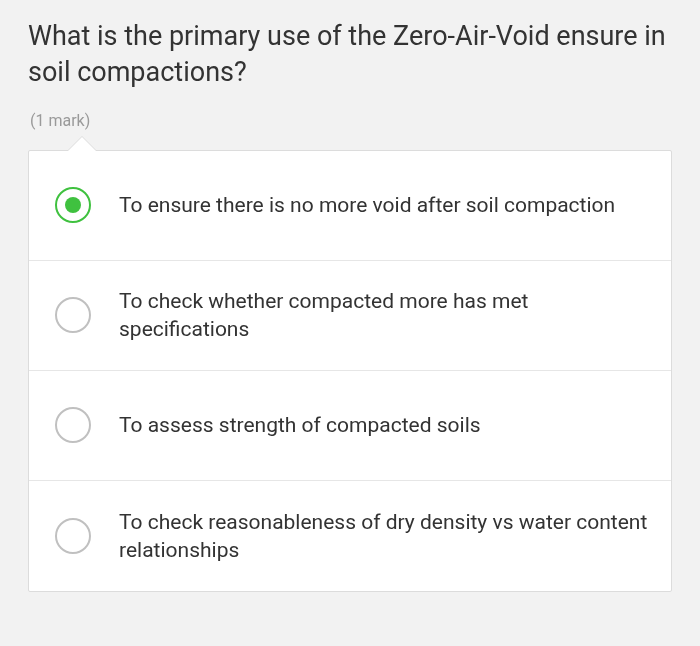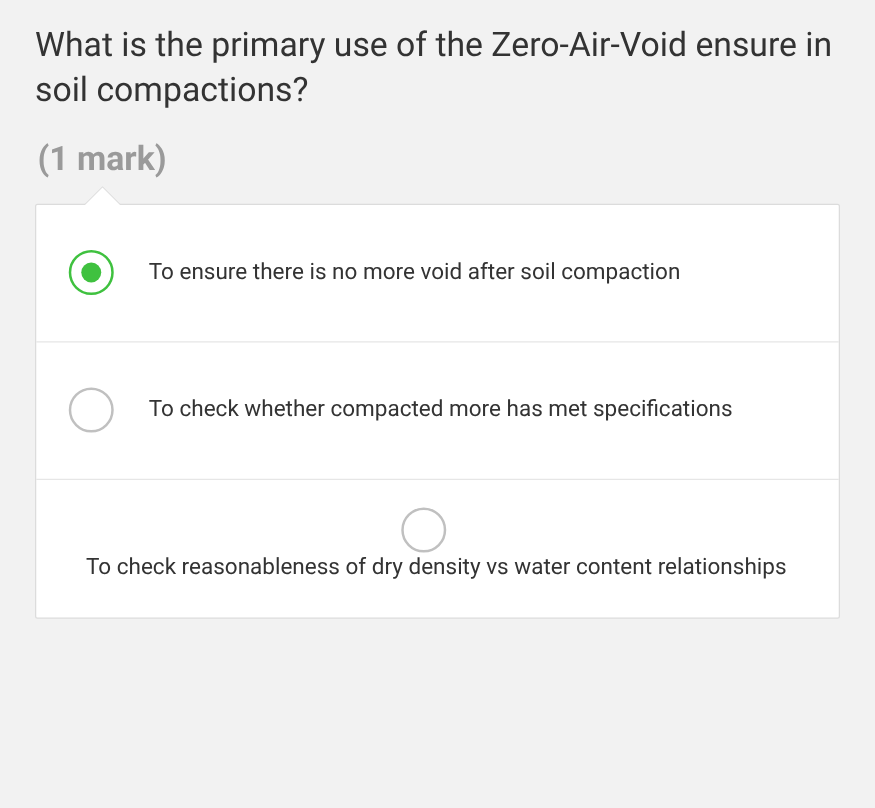--- a/index.html
+++ b/index.html
@@ -14,25 +14,24 @@
     padding: 18px 28px 0 28px;
   }
   .question-text {
     font-size: 27px;
     color: #333;
     line-height: 1.35;
     font-weight: 400;
     margin-bottom: 20px;
   }
   .marks {
-    font-size: 27px;
+    font-size: 16px;
     color: #9a9a9a;
     margin-bottom: 20px;
     padding-left: 2px;
-    font-weight: bold;
   }
   .options-wrapper {
     position: relative;
   }
   .options-pointer {
     position: absolute;
     top: -13px;
     left: 40px;
     width: 0;
     height: 0;
@@ -61,21 +60,20 @@
   .option {
     display: flex;
     align-items: center;
     padding: 22px 20px 22px 18px;
     border-bottom: 1px solid #e6e6e6;
     cursor: pointer;
     min-height: 110px;
   }
   .option:last-child {
     border-bottom: none;
-    flex-direction: column;
   }
   .radio {
     flex: 0 0 36px;
     width: 36px;
     height: 36px;
     border-radius: 50%;
     display: flex;
     align-items: center;
     justify-content: center;
     margin-right: 28px;
@@ -89,21 +87,21 @@
     position: relative;
   }
   .radio.selected::after {
     content: "";
     width: 16px;
     height: 16px;
     background: #3fc13f;
     border-radius: 50%;
   }
   .option-label {
-    font-size: 18px;
+    font-size: 21px;
     color: #333;
     line-height: 1.35;
     font-weight: 400;
     flex: 1;
   }
 </style>
 </head>
 <body>
 
 <div class="container">
@@ -121,20 +119,24 @@
       <div class="option">
         <div class="radio selected"></div>
         <div class="option-label">To ensure there is no more void after soil compaction</div>
       </div>
 
       <div class="option">
         <div class="radio unselected"></div>
         <div class="option-label">To check whether compacted more has met specifications</div>
       </div>
 
+      <div class="option">
+        <div class="radio unselected"></div>
+        <div class="option-label">To assess strength of compacted soils</div>
+      </div>
 
       <div class="option">
         <div class="radio unselected"></div>
         <div class="option-label">To check reasonableness of dry density vs water content relationships</div>
       </div>
 
     </div>
   </div>
 
 </div>

